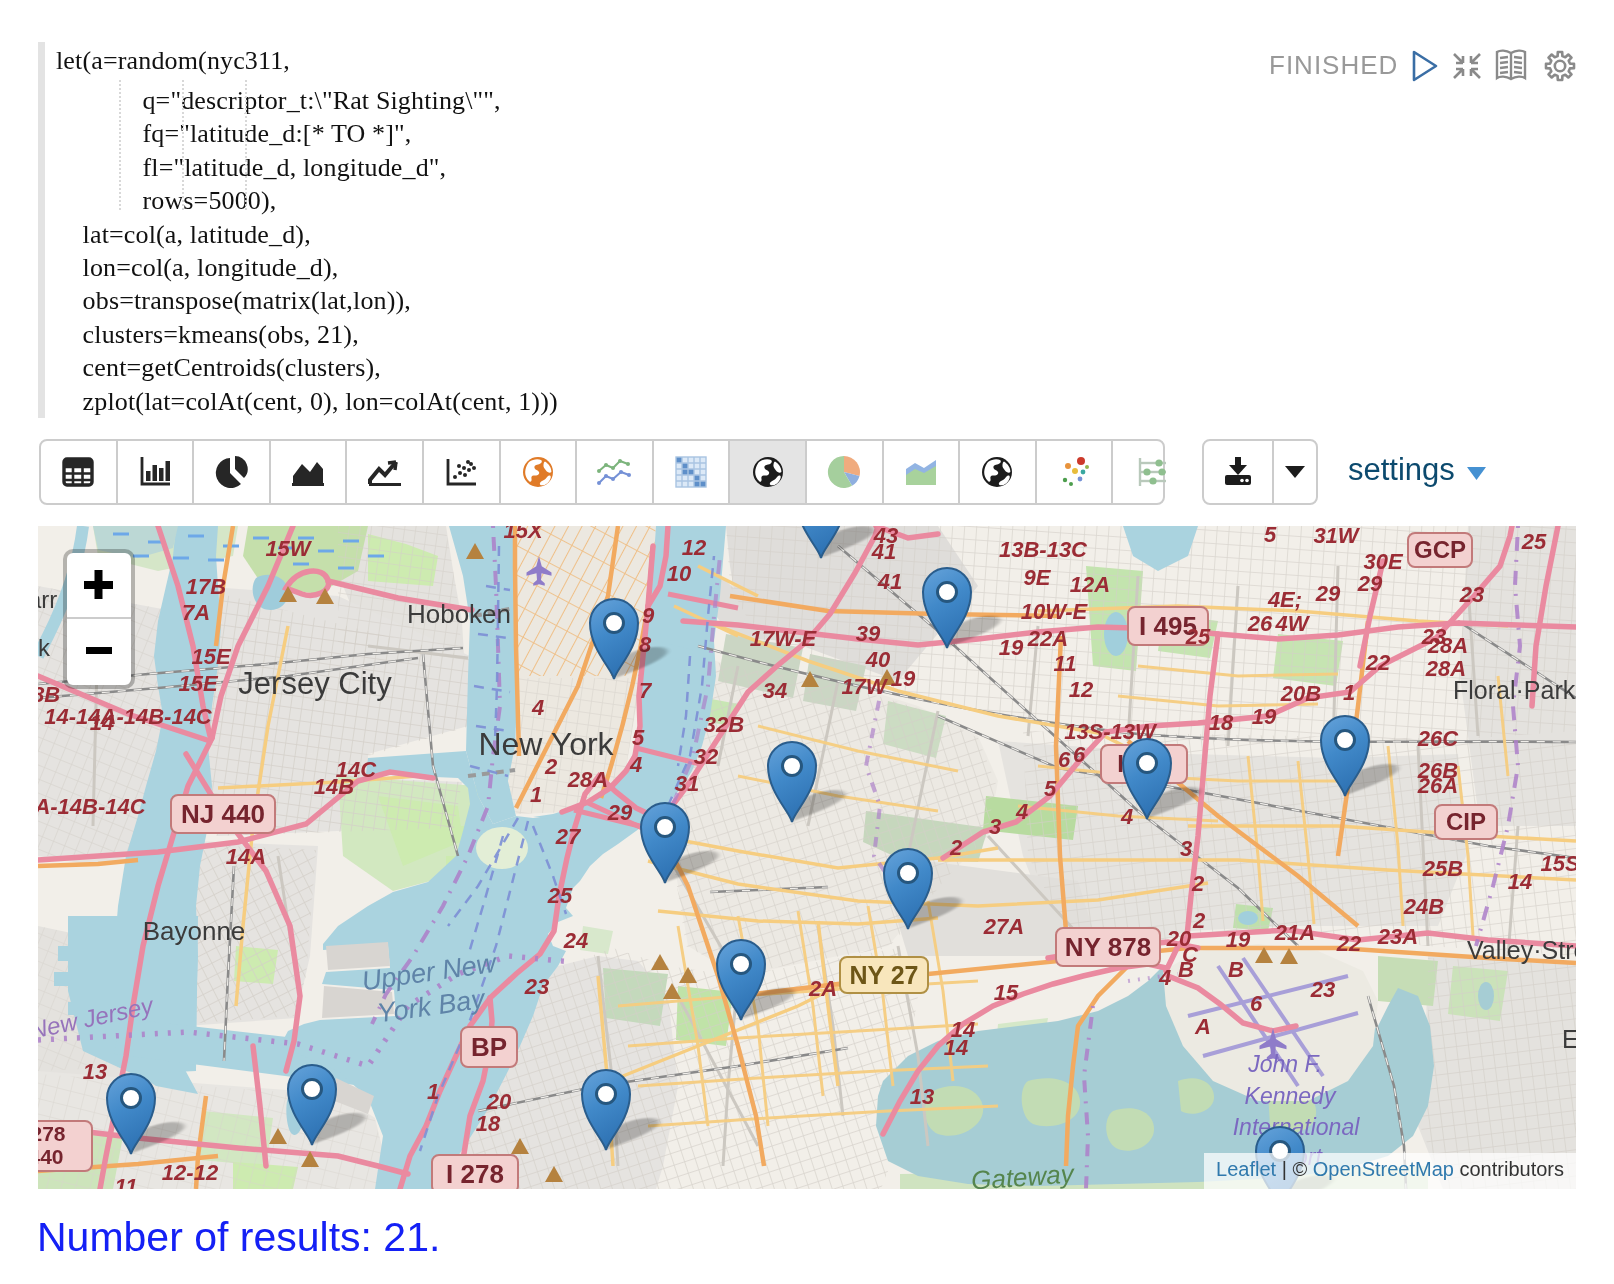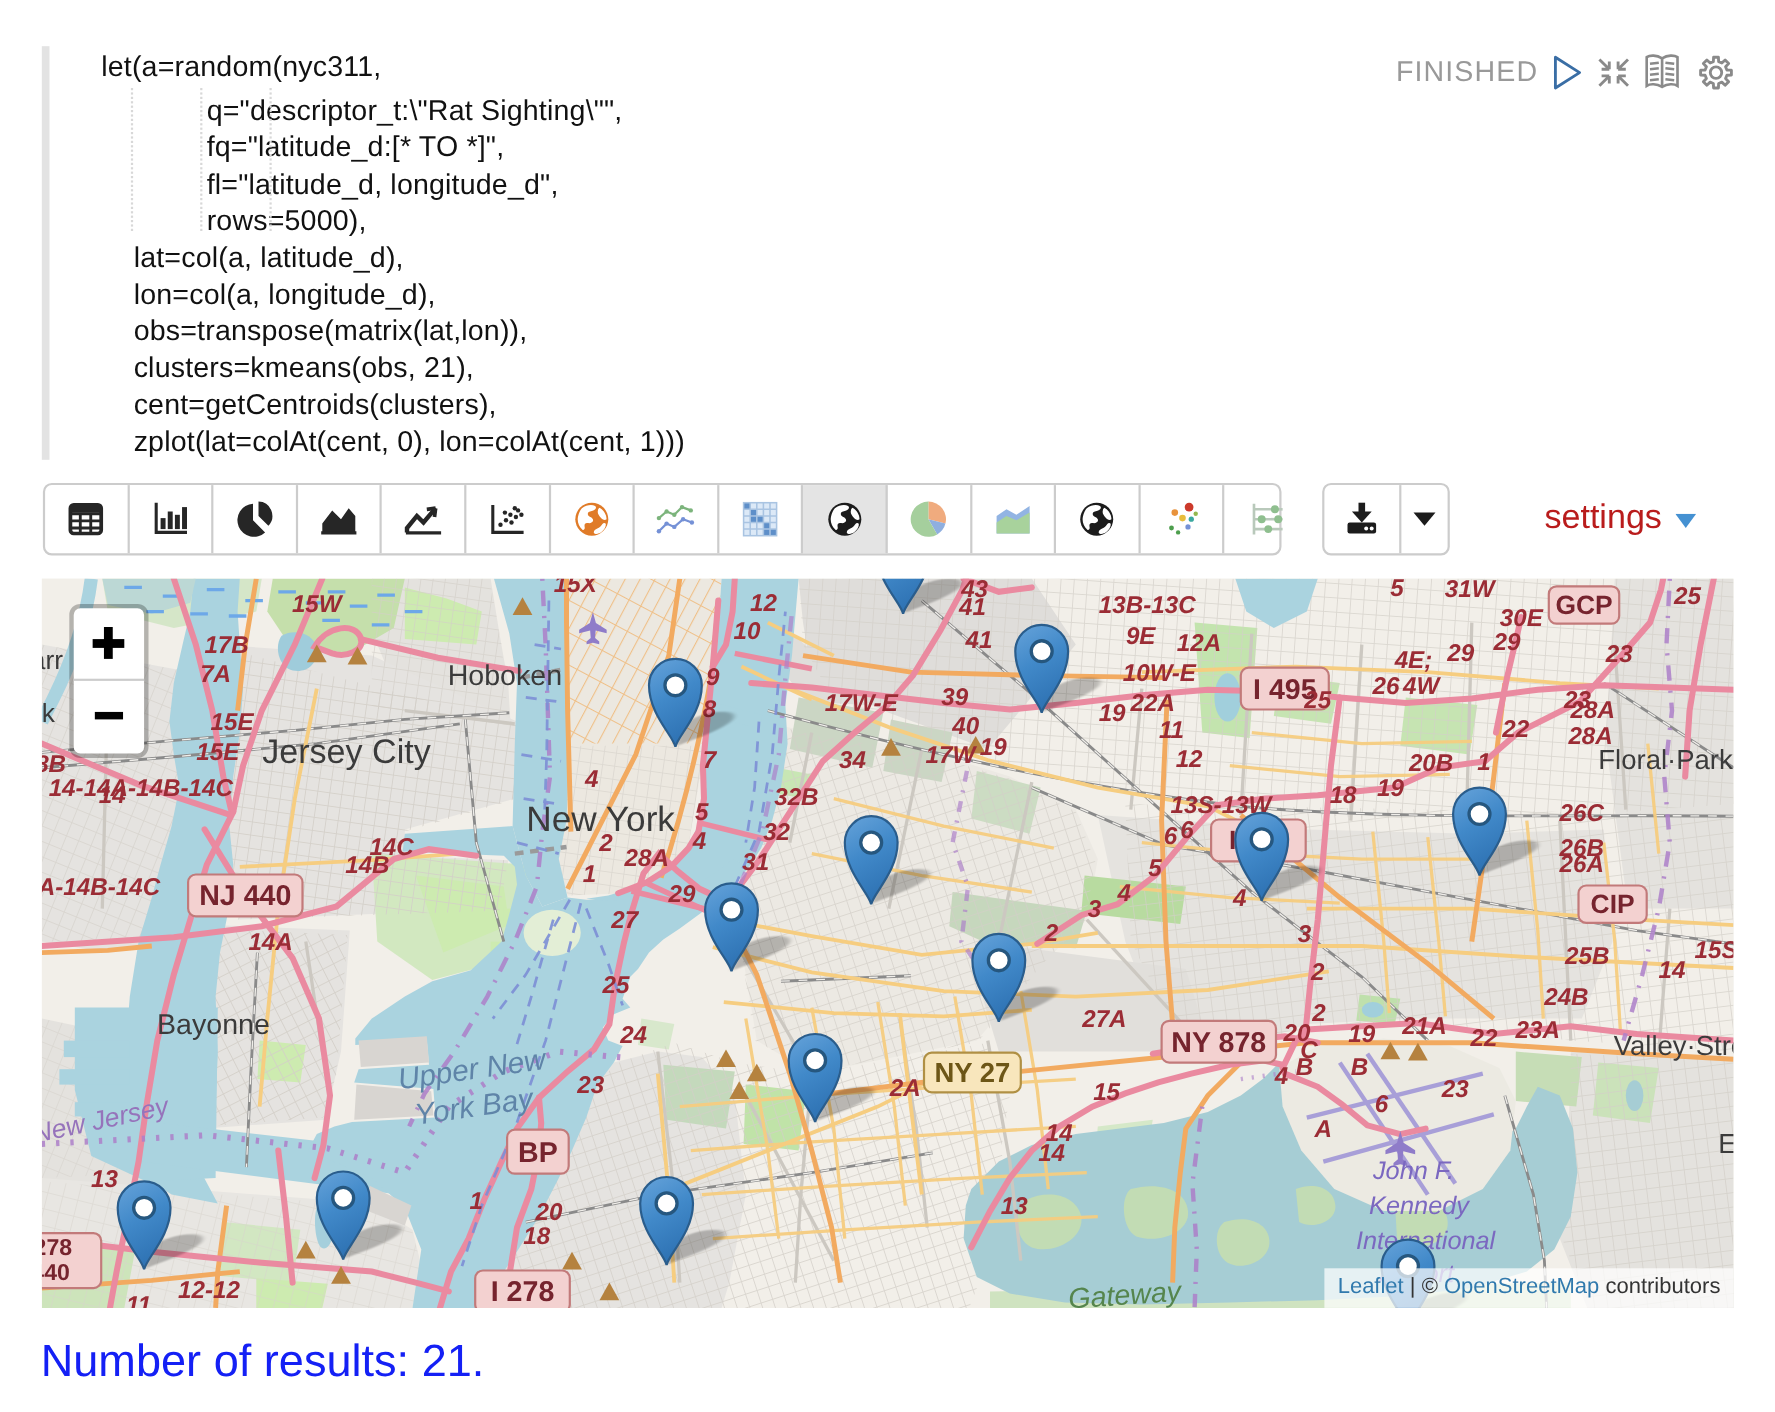--- a/index.html
+++ b/index.html
@@ -1,31 +1,31 @@
 <!DOCTYPE html>
 <html><head><meta charset="utf-8">
 <style>
 html,body{margin:0;padding:0;background:#fff;width:1614px;height:1284px;overflow:hidden;}
 body{font-family:"Liberation Sans",sans-serif;position:relative;}
-.code{position:absolute;left:56px;font-family:Liberation Sans, sans-serif;font-size:26px;
- line-height:33.4px;color:#111;white-space:pre;letter-spacing:0.15px;margin-left:36px;}
+.code{position:absolute;left:56px;font-family:Liberation Serif, serif;font-size:26px;
+ line-height:33.4px;color:#111;white-space:pre;letter-spacing:0.15px;}
 .gbar{position:absolute;left:38px;top:42px;width:7px;height:376px;background:#e3e3e3;}
 .iguide{position:absolute;width:0;border-left:2px dotted #d8d8d8;top:80px;height:130px;}
 .finished{position:absolute;top:50px;left:1269px;font-size:26px;color:#999;letter-spacing:1px;}
 .topicons{position:absolute;top:48px;left:1410px;}
 .toolbar{position:absolute;left:39px;top:439px;width:1122px;height:62px;background:#fff;
  border:2px solid #ccc;border-radius:8px;display:flex;}
 .tb{flex:0 0 74.6px;display:flex;align-items:center;justify-content:center;border-right:2px solid #ccc;}
 .tb:last-child{border-right:none;}
 .tb.sel{background:#e4e4e4;}
 .dlgroup{position:absolute;left:1202px;top:439px;width:112px;height:62px;border:2px solid #ccc;
  border-radius:8px;background:#fff;display:flex;}
 .dl1{flex:0 0 68px;display:flex;align-items:center;justify-content:center;border-right:2px solid #ccc;}
 .dl2{flex:1;display:flex;align-items:center;justify-content:center;}
-.settings{position:absolute;left:1404px;top:452px;font-size:31px;color:#b91c1c;}
+.settings{position:absolute;left:1348px;top:452px;font-size:31px;color:#0c4a6e;}
 .map{position:absolute;left:38px;top:526px;width:1538px;height:663px;overflow:hidden;background:#f2efe9;}
 .zoomctl{position:absolute;left:25px;top:23px;width:64px;height:132px;background:#fff;
  border:4px solid rgba(0,0,0,0.25);border-radius:10px;z-index:20;background-clip:padding-box;}
 .zoomctl .zc{height:64px;display:flex;align-items:center;justify-content:center;}
 .zoomctl .zc:first-child{border-bottom:2px solid #ccc;}
 .attrib{position:absolute;right:0;bottom:0;background:rgba(255,255,255,0.72);z-index:20;
  font-size:20px;color:#333;padding:5px 12px 8px 12px;}
 .attrib a{color:#3079ad;text-decoration:none;}
 .results{position:absolute;left:37px;top:1214px;font-size:41px;color:#1420f5;}
 </style></head><body>

